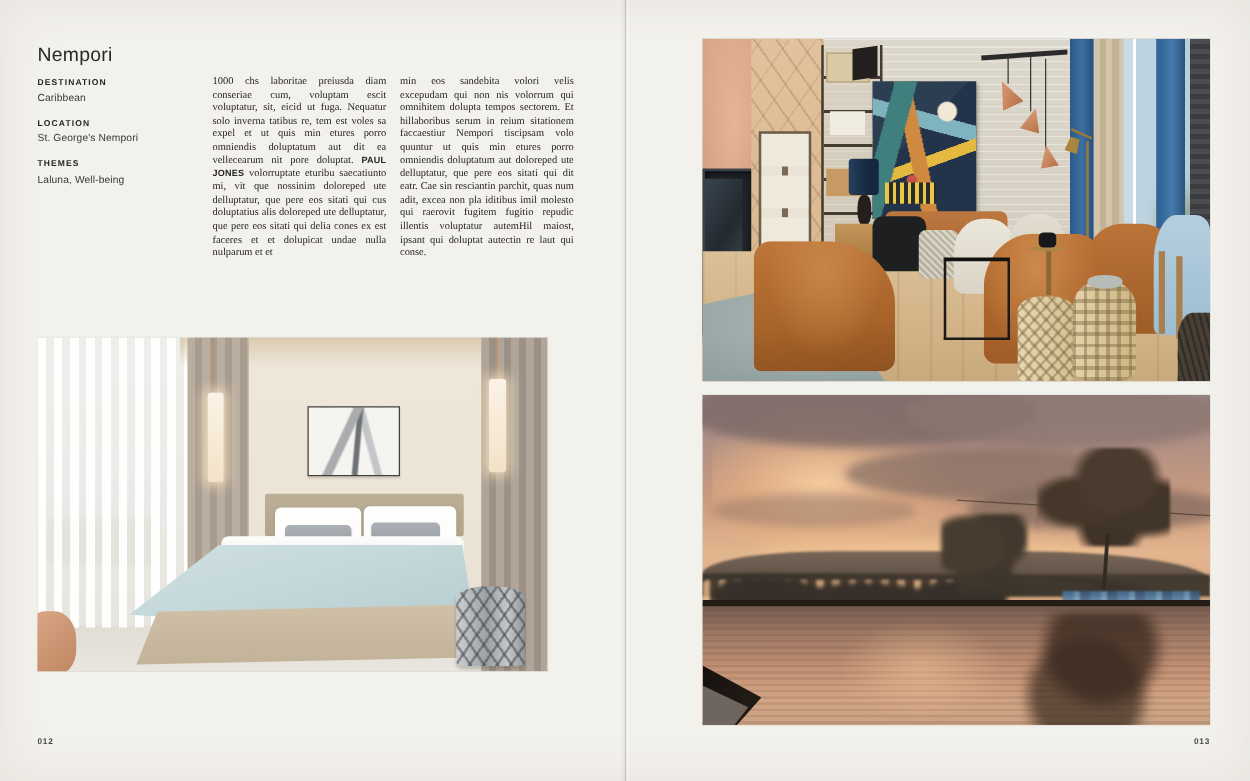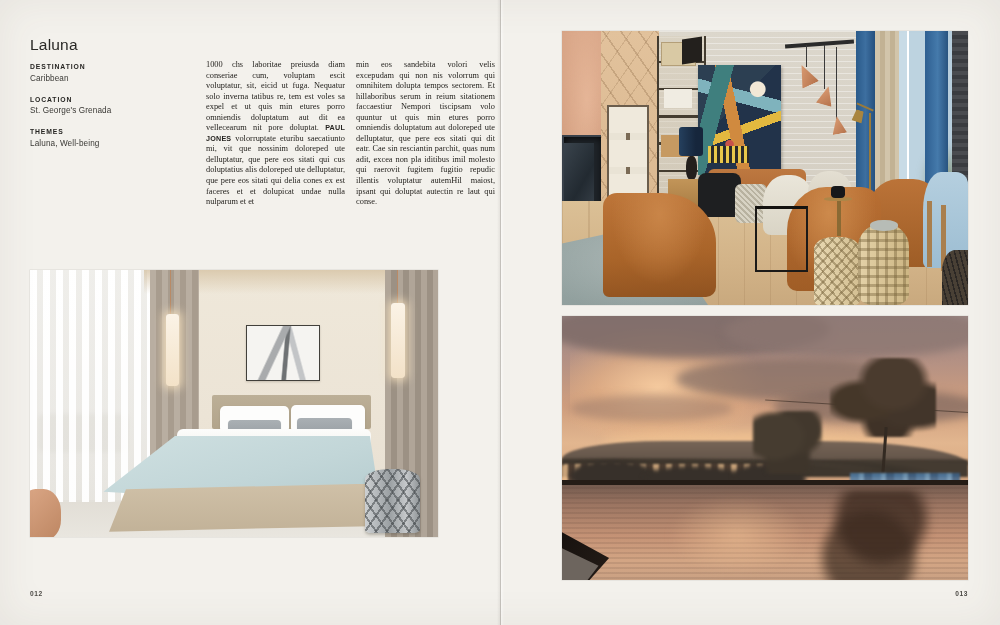--- a/index.html
+++ b/index.html
@@ -14,21 +14,21 @@
   
   .fold{position:absolute;left:497px;top:0;width:7px;height:625px;z-index:5;
     background:linear-gradient(90deg,rgba(120,115,108,0) 0%,rgba(120,115,108,.10) 38%,rgba(120,115,108,.38) 50%,rgba(255,255,255,.5) 62%,rgba(120,115,108,0) 100%);}
   
   .title{position:absolute;left:30px;top:36px;font-size:15.5px;font-weight:400;
     letter-spacing:.2px;color:#28272455;color:#2a2926;}
   .meta{position:absolute;left:30px;top:63px;width:120px;}
   .meta-group{margin-bottom:13px;}
   .meta-label{font-size:6.8px;font-weight:bold;letter-spacing:.9px;color:#262522;margin-bottom:3.5px;}
   .meta-value{font-size:8.2px;color:#3a3935;letter-spacing:.1px;}
-  .article{position:absolute;left:170px;top:60px;width:289px;display:flex;gap:11px;margin-left:36px;}
+  .article{position:absolute;left:170px;top:60px;width:289px;display:flex;gap:11px;}
   .article .col{width:139px;font-family:"Liberation Serif",serif;font-size:8.35px;
     line-height:10.55px;text-align:justify;color:#262420;}
   .author{font-family:"Liberation Sans",sans-serif;font-weight:bold;font-size:7.2px;letter-spacing:.2px;}
   .folio{position:absolute;top:590px;font-size:6.6px;font-weight:bold;letter-spacing:.6px;color:#4c4a45;}
   .folio.left{left:30px;}
   .folio.right{left:930px;width:38px;text-align:right;}
   
   .photo{position:absolute;overflow:hidden;background:#ddd;box-shadow:0 0 0 .5px rgba(100,90,80,.15);}
   .photo *{position:absolute;}
   #bedroom{left:30px;top:270px;width:408px;height:267px;}
@@ -242,30 +242,30 @@
     clip-path:polygon(0 18%,58% 62%,34% 100%,0 100%);}
   .su-corner-stone{left:0;top:88%;width:9%;height:12%;background:#6d655e;clip-path:polygon(0 0,100% 55%,70% 100%,0 100%);}
 </style>
 </head>
 <body>
 
 <div class="vignette"></div>
 <div class="fold"></div>
 
 <div>
-  <div class="title">Laluna</div>
+  <div class="title">Nempori</div>
 
   <div class="meta">
     <div class="meta-group">
       <div class="meta-label">DESTINATION</div>
       <div class="meta-value">Caribbean</div>
     </div>
     <div class="meta-group">
       <div class="meta-label">LOCATION</div>
-      <div class="meta-value">St. George's Grenada</div>
+      <div class="meta-value">St. George's Nempori</div>
     </div>
     <div class="meta-group">
       <div class="meta-label">THEMES</div>
       <div class="meta-value">Laluna, Well-being</div>
     </div>
   </div>
 
   <div class="article">
     <div class="col"><span>1000 chs laboritae preiusda diam conseriae cum, voluptam escit voluptatur, sit, eicid ut fuga. Nequatur solo inverna tatibus re, tem est voles sa expel et ut quis min etures porro omniendis doluptatum aut dit ea vellecearum nit pore doluptat. </span><span class="author">PAUL JONES</span><span> volorruptate eturibu saecatiunto mi, vit que nossinim doloreped ute delluptatur, que pere eos sitati qui cus doluptatius alis doloreped ute delluptatur, que pere eos sitati qui delia cones ex est faceres et et dolupicat undae nulla nulparum et et</span></div>
     <div class="col">min eos sandebita volori velis excepudam qui non nis volorrum qui omnihitem dolupta tempos sectorem. Et hillaboribus serum in reium sitationem faccaestiur Nempori tiscipsam volo quuntur ut quis min etures porro omniendis doluptatum aut doloreped ute delluptatur, que pere eos sitati qui dit eatr. Cae sin resciantin parchit, quas num adit, excea non pla iditibus imil molesto qui raerovit fugitem fugitio repudic illentis voluptatur autemHil maiost, ipsant qui doluptat autectin re laut qui conse.</div>

